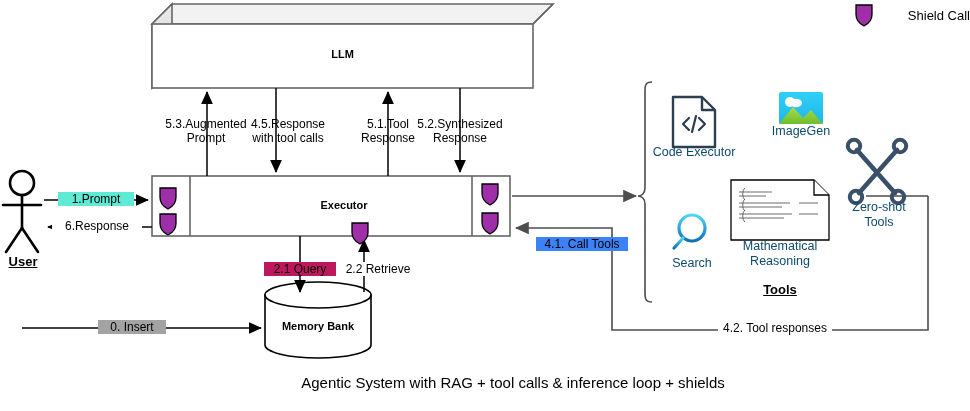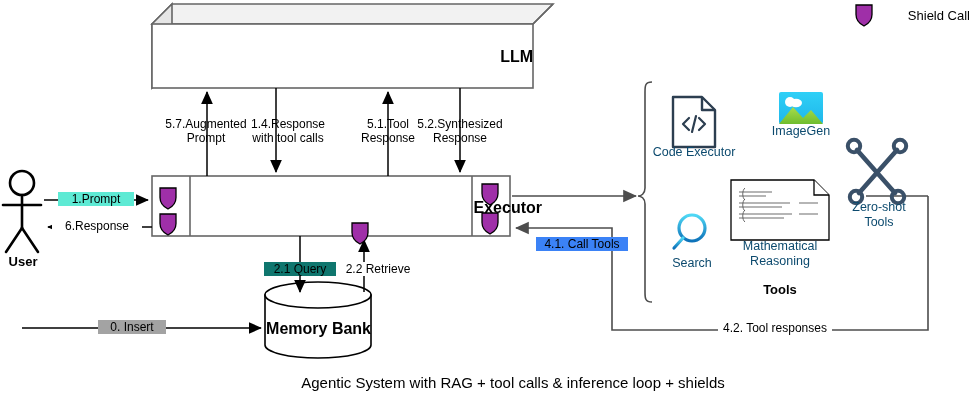--- a/index.html
+++ b/index.html
@@ -28,27 +28,27 @@
   .lbl {
     position: absolute;
     font-size: 12px;
     line-height: 14px;
     color: #000;
     text-align: center;
     white-space: nowrap;
     pointer-events: none;
   }
   .lbl.wrap { white-space: normal; }
-  .lbl.bold { font-weight: bold; }
+  .lbl.bold { font-weight: bold; text-decoration: underline; }
   .lbl.blk { font-size: 13px; }
   .node-title {
     position: absolute;
-    font-size: 16px;
+    font-size: 11px;
     font-weight: bold;
-    text-align: right;
+    text-align: center;
   }
   .caption {
     position: absolute;
     font-size: 15px;
     text-align: center;
     width: 970px;
     left: 0;
     top: 374px;
     padding-left: 28px;
   }
@@ -219,42 +219,42 @@
 
       <line x1="897" y1="150" x2="859" y2="193" stroke-width="4.6"></line>
       <circle cx="900" cy="146" r="6.2" stroke-width="4" fill="none"></circle>
       <circle cx="856" cy="197" r="6.2" stroke-width="4" fill="none"></circle>
     </g>
 
   </svg>
 
   <div class="node-title" style="left:152px; top:48px; width:381px;">LLM</div>
 
-  <div class="node-title" style="left:202px; top:199px; width:340px;">Executor</div>
+  <div class="node-title" style="left:174px; top:199px; width:340px;">Executor</div>
 
   <div class="node-title" style="left:265px; top:320px; width:106px;">Memory Bank</div>
 
   <div class="lbl bold blk" style="left:0px; top:255px; width:46px;">User</div>
 
-  <div class="lbl wrap" style="left:141px; top:117px; width:130px;">5.7.Augmented</div>
+  <div class="lbl wrap" style="left:141px; top:117px; width:130px;">5.3.Augmented</div>
   <div class="lbl wrap" style="left:141px; top:131px; width:130px;">Prompt</div>
 
-  <div class="lbl wrap" style="left:228px; top:117px; width:120px;">1.4.Response</div>
+  <div class="lbl wrap" style="left:228px; top:117px; width:120px;">4.5.Response</div>
   <div class="lbl wrap" style="left:228px; top:131px; width:120px;">with tool calls</div>
 
   <div class="lbl wrap" style="left:340px; top:117px; width:96px;">5.1.Tool</div>
   <div class="lbl wrap" style="left:340px; top:131px; width:96px;">Response</div>
 
   <div class="lbl wrap" style="left:400px; top:117px; width:120px;">5.2.Synthesized</div>
   <div class="lbl wrap" style="left:400px; top:131px; width:120px;">Response</div>
 
   <div class="lbl" style="left:58px; top:192px; width:76px; background:#5eead4;">1.Prompt</div>
   <div class="lbl" style="left:52px; top:219px; width:90px; background:#fff;">6.Response</div>
 
-  <div class="lbl" style="left:264px; top:262px; width:72px; background:#0f766e;">2.1 Query</div>
+  <div class="lbl" style="left:264px; top:262px; width:72px; background:#be185d;">2.1 Query</div>
   <div class="lbl" style="left:336px; top:262px; width:84px; background:#fff;">2.2 Retrieve</div>
   <div class="lbl" style="left:98px; top:320px; width:68px; background:#a3a3a3;">0. Insert</div>
 
   <div class="lbl" style="left:536px; top:197px; width:92px; background:#3b82f6;margin-top:40px;">4.1. Call Tools</div>
   <div class="lbl" style="left:718px; top:321px; width:114px; background:#fff;">4.2. Tool responses</div>
 
   <div class="tool-label" style="left:644px; top:145px; width:100px;">Code Executor</div>
   <div class="tool-label" style="left:766px; top:124px; width:70px;">ImageGen</div>
   <div class="tool-label" style="left:657px; top:256px; width:70px;">Search</div>
   <div class="tool-label" style="left:724px; top:239px; width:112px;">Mathematical</div>

